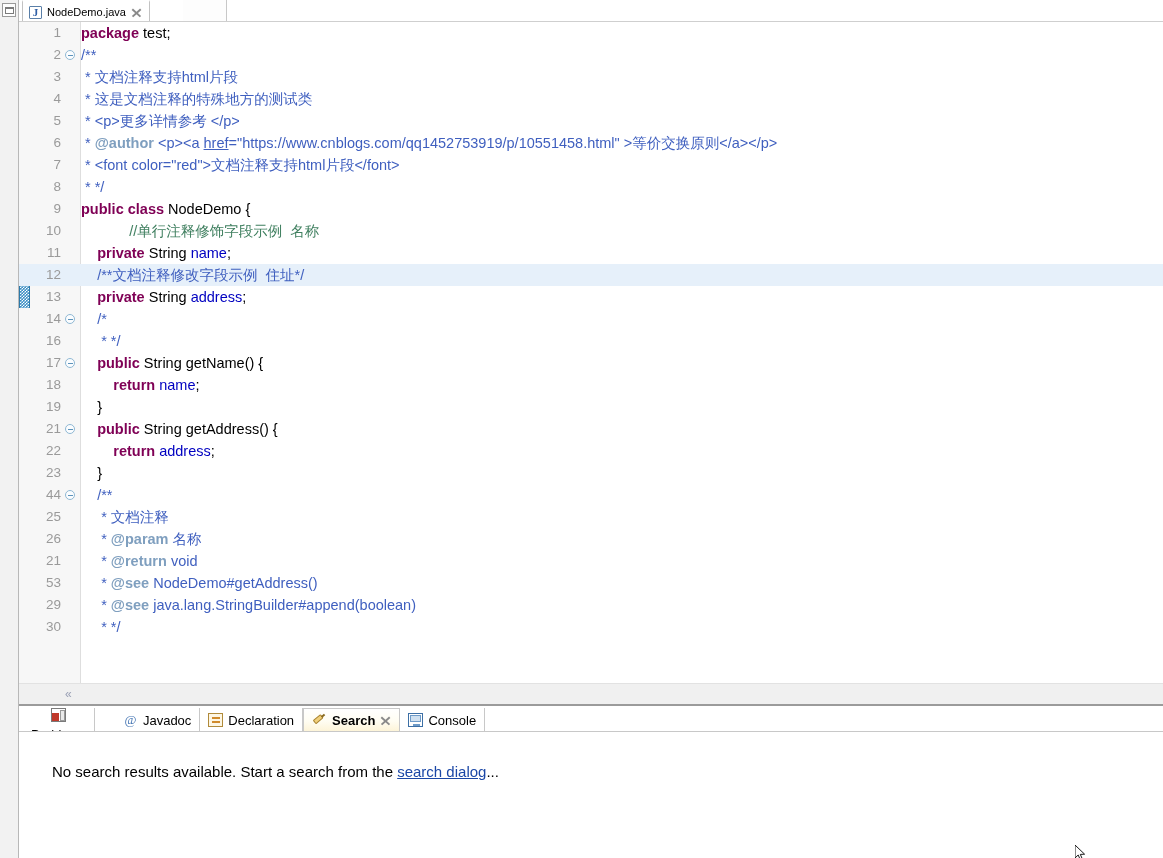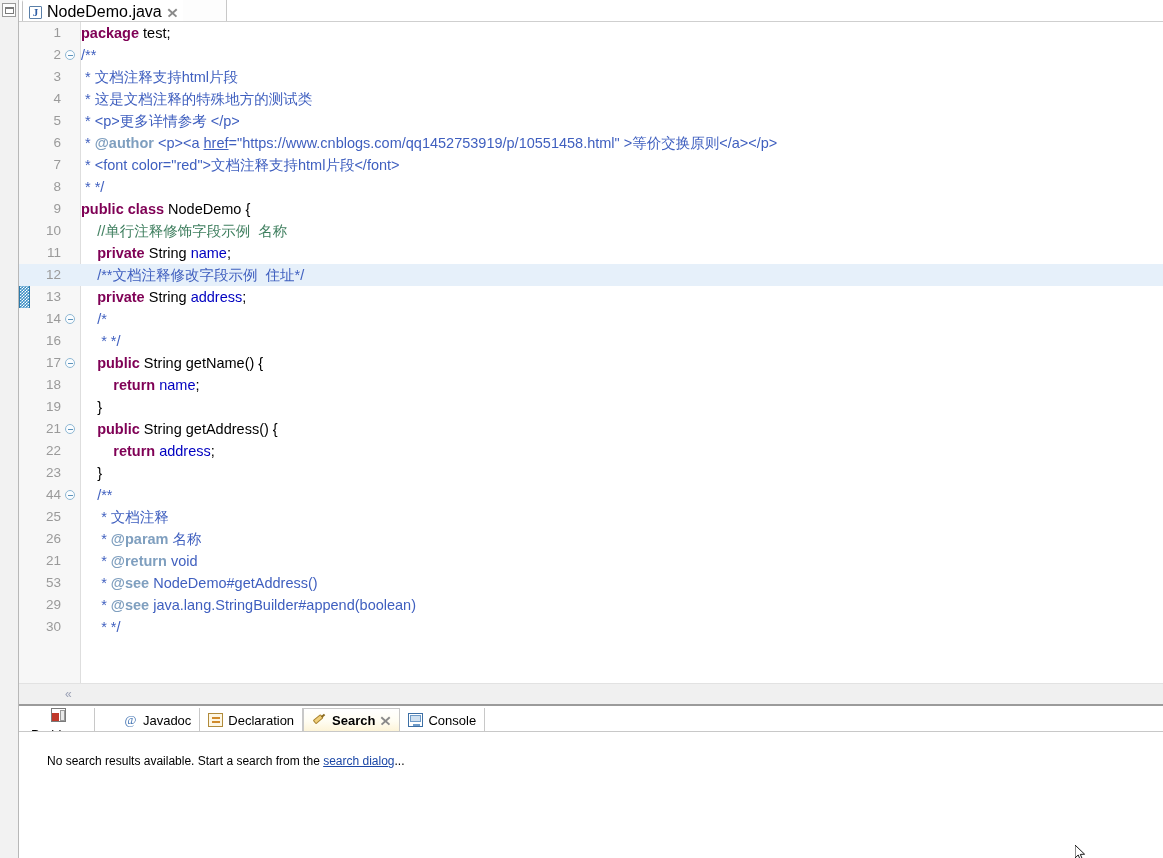--- a/index.html
+++ b/index.html
@@ -44,21 +44,21 @@
   }
   #editor-tab{
     position:absolute;left:3px;top:0;height:22px;
     display:flex;align-items:center;gap:5px;
     padding:0 7px 0 6px;
     background:#ffffff;
     border:1px solid #c2c2c2;border-bottom:none;border-top:2px solid #ffffff;
     box-sizing:border-box;
     white-space:nowrap;
   }
-  #editor-tab .label{font-size:16px;color:#000;}
+  #editor-tab .label{font-size:11px;color:#000;}
   .java-icon{
     width:13px;height:13px;position:relative;display:inline-block;
     background:#ffffff;border:1px solid #5a7fa8;box-sizing:border-box;border-radius:1px;
   }
   .java-icon:before{
     content:"J";position:absolute;left:0;right:0;top:-2px;
     font-family:"Liberation Serif", serif;font-size:11px;font-weight:bold;
     color:#2f5fa6;text-align:center;line-height:14px;
   }
   .x-close{
@@ -111,21 +111,21 @@
     content:"";position:absolute;left:1.5px;top:3.5px;width:5px;height:1px;background:#5d93bb;
   }
   .ctext{position:absolute;left:62px;top:0;}
 
   .kw   {color:#7f0055;font-weight:bold;}
   .plain{color:#000000;margin-top:12px;}
   .fld  {color:#0000c0;}
   .cmt  {color:#3f5fbf;}
   .jdk  {color:#7f9fbf;font-weight:bold;text-align:center;}
   .lnk  {color:#3f5fbf;text-decoration:underline;}
-  .slcmt{color:#3f7f5f;}
+  .slcmt{color:#3f7f5f;margin-left:32px;}
 
   
   #code-hscroll{
     position:absolute;left:0;top:683px;width:1144px;height:21px;
     background:#f0f0f0;border-top:1px solid #e2e2e2;box-sizing:border-box;
   }
   #hscroll-left-arrow{
     position:absolute;left:46px;top:4px;font-size:12px;color:#9aa0b5;
     font-family:"Liberation Sans",sans-serif;line-height:12px;
   }
@@ -150,21 +150,21 @@
     border-right:1px solid #c8c8c8;
   }
   .vtab.active{
     background:linear-gradient(180deg,#ffffff 0%,#fffdf2 55%,#fdf4d8 100%);
     border:1px solid #c8c8c8;border-bottom:1px solid #ffffff;font-weight:bold;
   }
   #search-results{
     position:absolute;left:0;top:24px;width:1144px;height:126px;background:#ffffff;
   }
   #search-msg{
-    position:absolute;left:8px;top:8px;font-size:12px;color:#000;white-space:pre;
+    position:absolute;left:8px;top:14px;font-size:15px;color:#000;white-space:pre;
   }
   #search-msg a{color:#1b47a6;text-decoration:underline;}
 
   
   .ic{width:15px;height:14px;position:relative;display:inline-block;flex:none;}
   .ic-problems{background:#ffffff;border:1px solid #7a7a7a;box-sizing:border-box;}
   .ic-problems:before{
     content:"";position:absolute;left:0px;top:4px;width:7px;height:8px;background:#c0392b;
   }
   .ic-problems:after{

